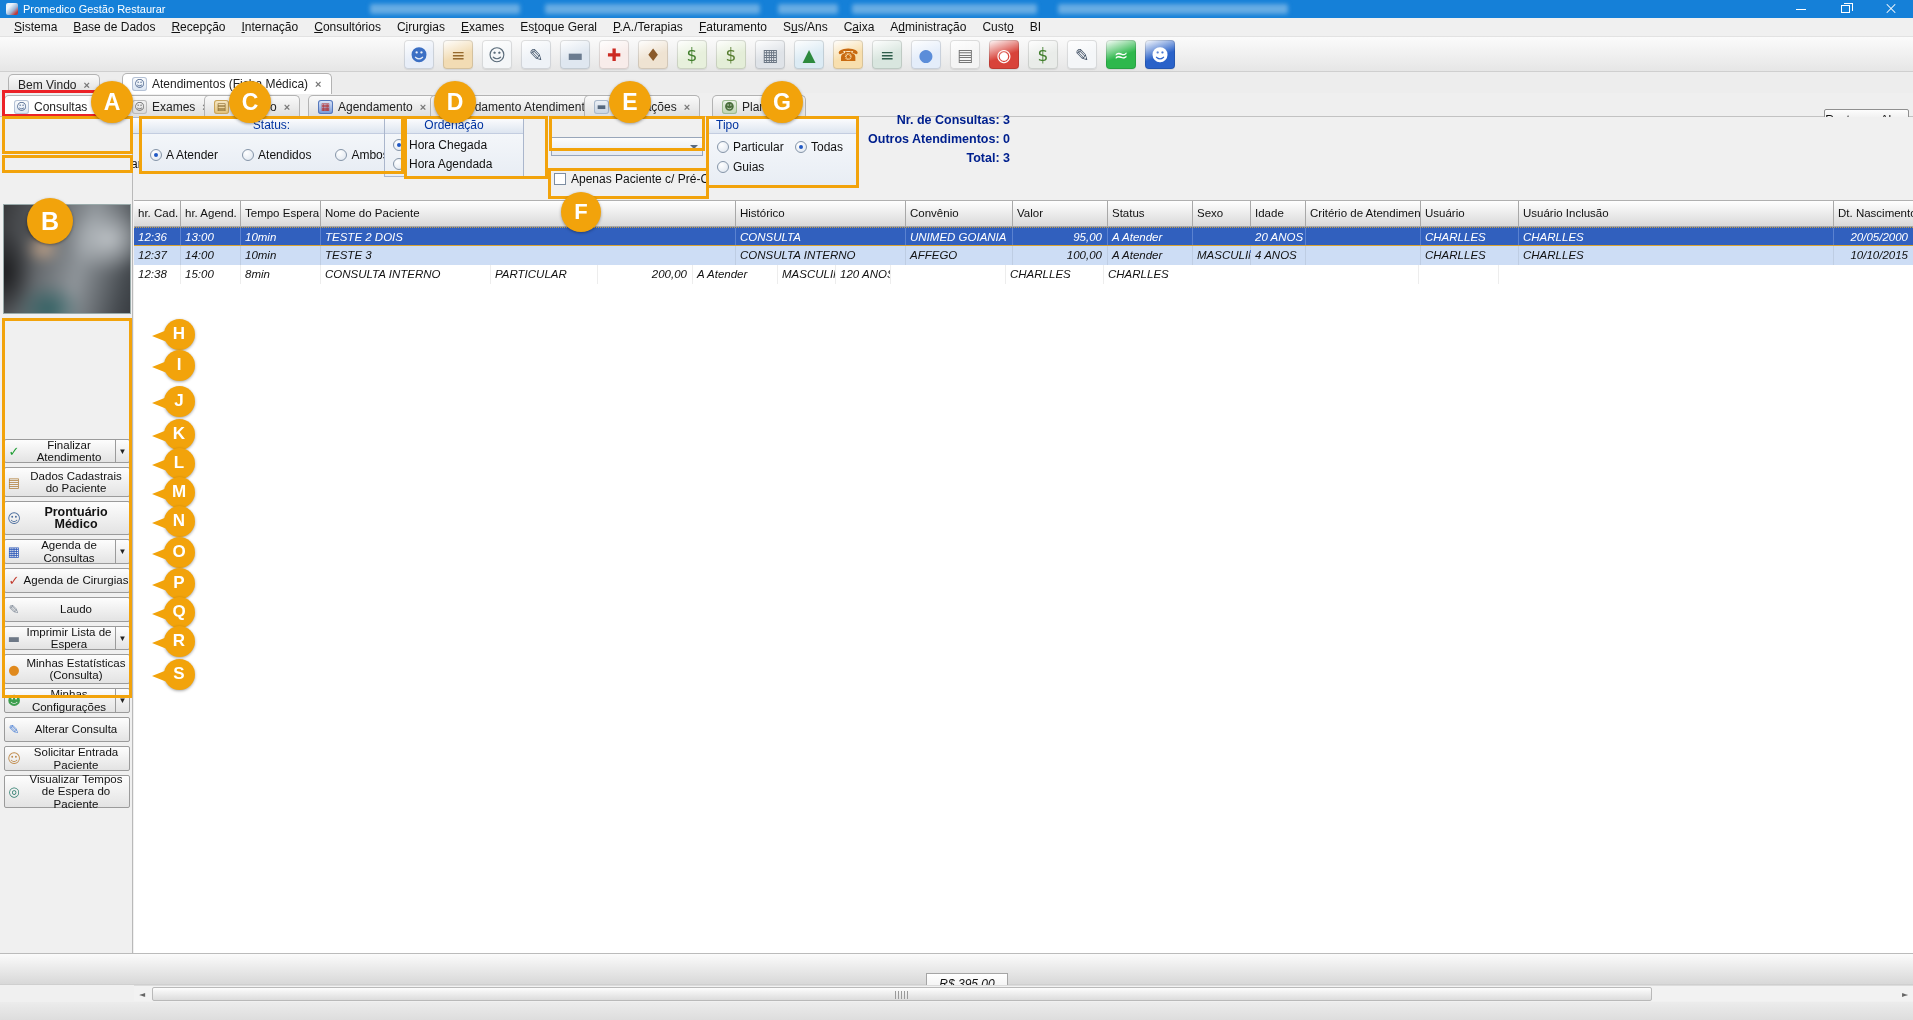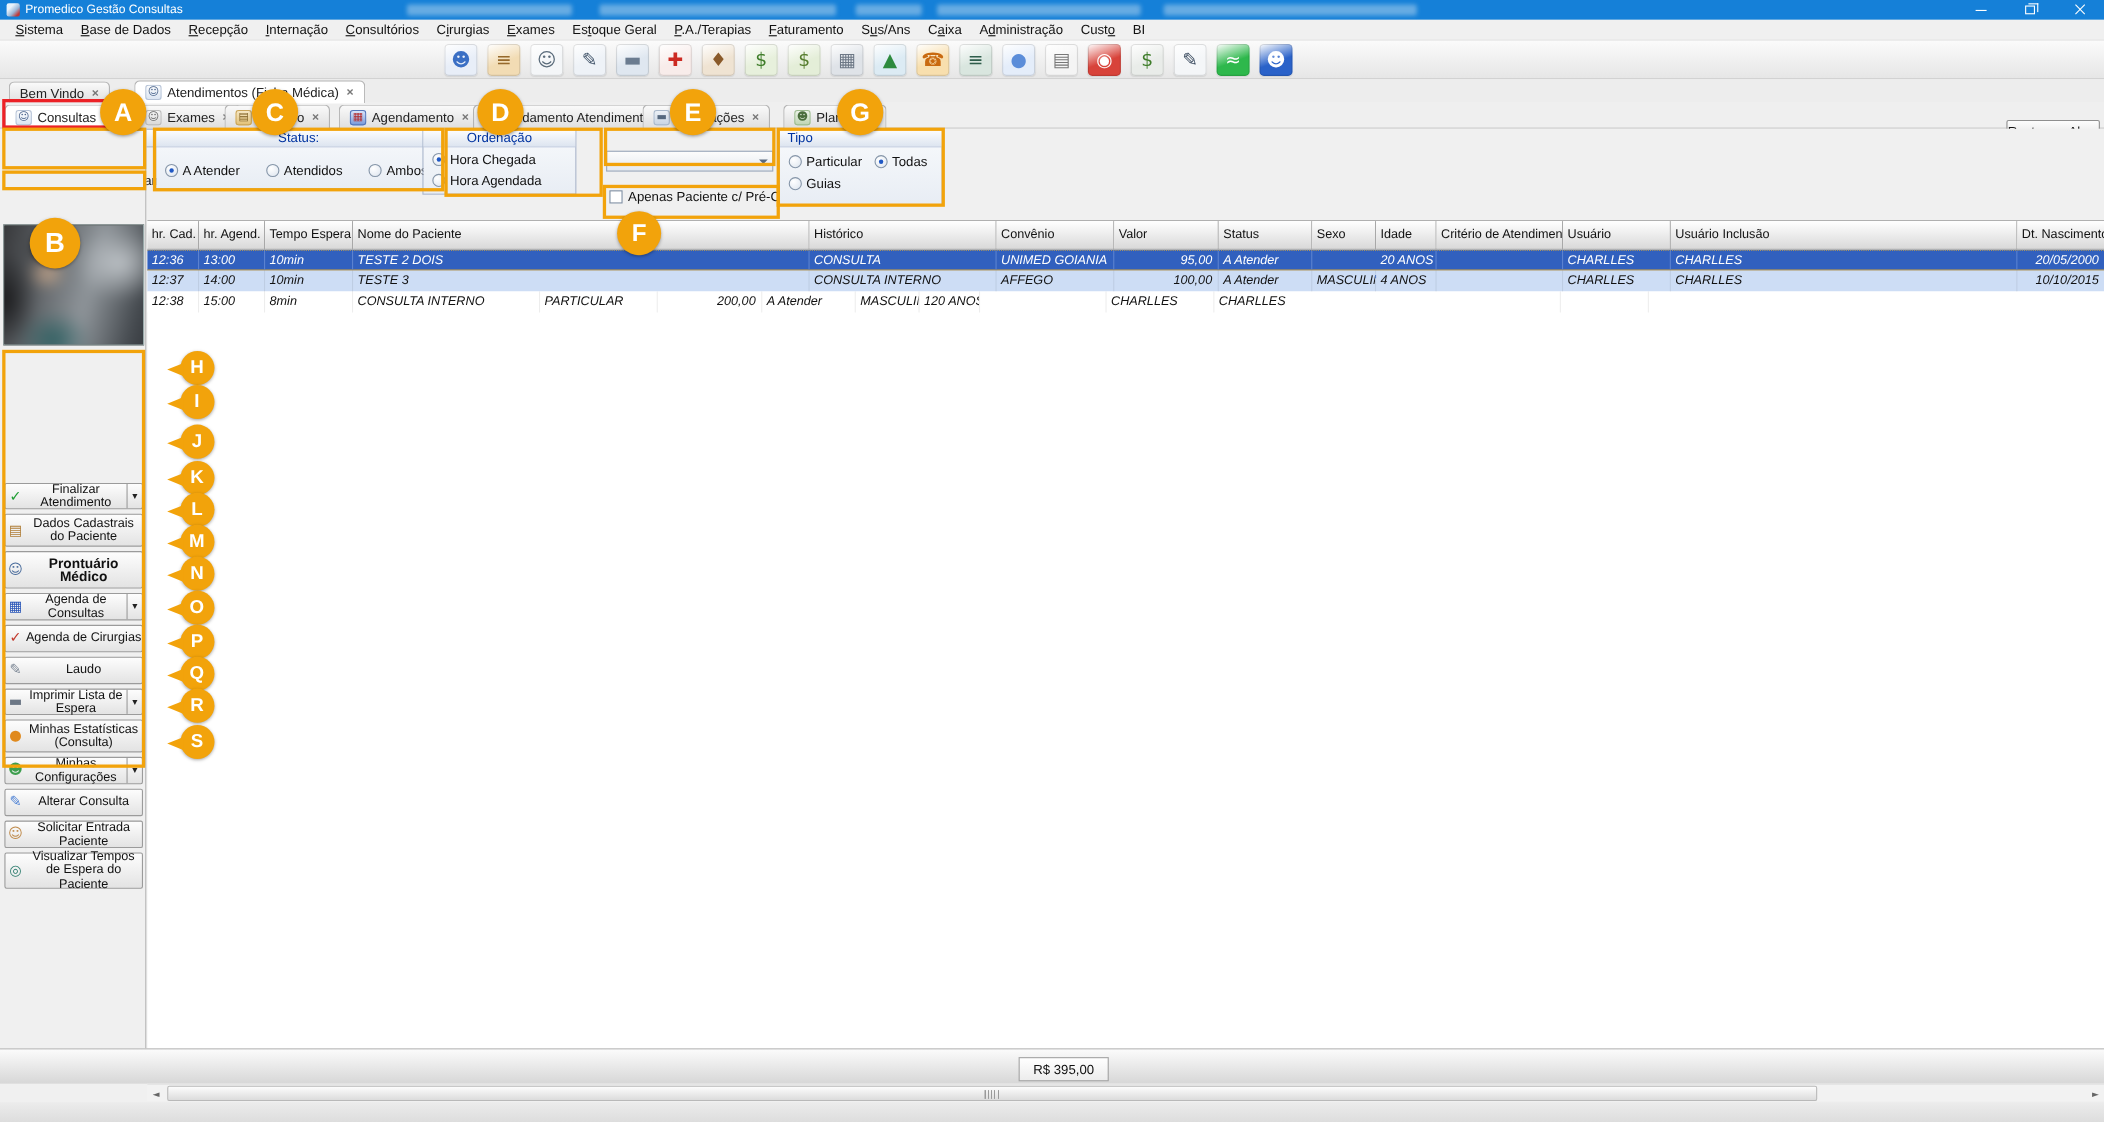--- a/index.html
+++ b/index.html
@@ -132,22 +132,22 @@
   .td { flex:none; font-size:11.5px; padding:3px 0 0 4px; overflow:hidden; white-space:nowrap; border-right:1px solid rgba(0,0,0,.07);font-style:italic; }
   .td.r { text-align:right; padding-right:5px; }
   .trow.sel { background:#3160be; color:#fff; border-top:1px dotted #caa24a; border-bottom:1px solid #d8a435; }
   .trow.sel .td { border-right-color:#5b82d0; }
   .trow.alt { background:#cdddf5; color:#111; }
   .trow.plain { background:#fff; color:#111; }
 
   
   #footerbar { position:absolute; left:0; top:953px; width:1913px; height:32px;
     background:linear-gradient(#fbfbfb,#d8d8d8); border-top:1px solid #bbb; border-bottom:1px solid #cfcfcf; }
-  #total-box { position:absolute; left:926px; top:7px; width:82px; height:22px; background:linear-gradient(#fff,#ececec);
-    border:1px solid #a5a5a5; display:flex; align-items:center; justify-content:center; font-size:12px; color:#111; }
+  #total-box { position:absolute; left:926px; top:19px; width:82px; height:22px; background:linear-gradient(#fff,#ececec);
+    border:1px solid #a5a5a5; display:flex; align-items:center; justify-content:center; font-size:12px; color:#111;font-style:italic; }
   #hscroll { position:absolute; left:134px; top:985px; width:1779px; height:16px; background:#f2f2f2; border-top:1px solid #dcdcdc; }
   .scr-arrow { position:absolute; top:1px; width:16px; height:14px; background:#f2f2f2; color:#666;
     font-size:8px; display:flex; align-items:center; justify-content:center; font-family:"DejaVu Sans",sans-serif; }
   #scr-left { left:0; } #scr-right { right:0; }
   #scr-thumb { position:absolute; left:18px; top:1px; width:1500px; height:14px;
     background:linear-gradient(#fdfdfd,#dcdcdc); border:1px solid #b9b9b9; border-radius:2px; }
   #scr-grip { position:absolute; left:50%; top:3px; transform:translateX(-50%); width:14px; height:8px;
     background:repeating-linear-gradient(90deg,#9a9a9a 0 1px,transparent 1px 3px); }
   #statusstrip { position:absolute; left:0; top:1002px; width:1913px; height:18px; background:linear-gradient(#ececec,#dddddd); }
 
@@ -158,21 +158,21 @@
   .marker.tail-left::before { content:""; position:absolute; left:-12px; top:55%; transform:translateY(-50%);
     border-top:6px solid transparent; border-bottom:6px solid transparent; border-right:15px solid #f2a30b; }
 </style>
 </head>
 <body>
 
 <div id="window">
 
   <div id="titlebar">
     <span id="app-icon"></span>
-    <span id="title-text">Promedico Gestão Consultas</span>
+    <span id="title-text">Promedico Gestão Restaurar</span>
     <span class="redact" style="left:370px;width:150px;"></span>
     <span class="redact" style="left:545px;width:215px;"></span>
     <span class="redact" style="left:778px;width:60px;"></span>
     <span class="redact" style="left:852px;width:185px;"></span>
     <span class="redact" style="left:1058px;width:230px;"></span>
     <div id="win-controls">
       <div class="winbtn" id="btn-min">
           <span class="g"></span>
         </div>
       <div class="winbtn" id="btn-max">
@@ -329,20 +329,25 @@
 
     <div class="panel" id="panel-tipo">
       <div class="panel-title" id="tipo-title">Tipo</div>
       <div id="tipo-opts">
           <span class="radio-item"><span class="rb"></span><span>Particular</span></span>
           <span class="radio-item"><span class="rb sel"></span><span>Todas</span></span>
           <span class="radio-item"><span class="rb"></span><span>Guias</span></span>
         </div>
     </div>
 
+    <div id="stats">
+      <div>Nr. de Consultas: 3</div>
+      <div>Outros Atendimentos: 0</div>
+      <div>Total: 3</div>
+    </div>
   </div>
 
   <div id="leftcol">
     <div id="photo">
         <div class="blur"></div>
       </div>
     <div id="sidebar-buttons">
         <div class="sbtn" style="top: 322px; height: 24px;">
           <span class="sic" style="color: rgb(30, 158, 51);">✓</span>
           <span class="slab">Finalizar Atendimento</span>

